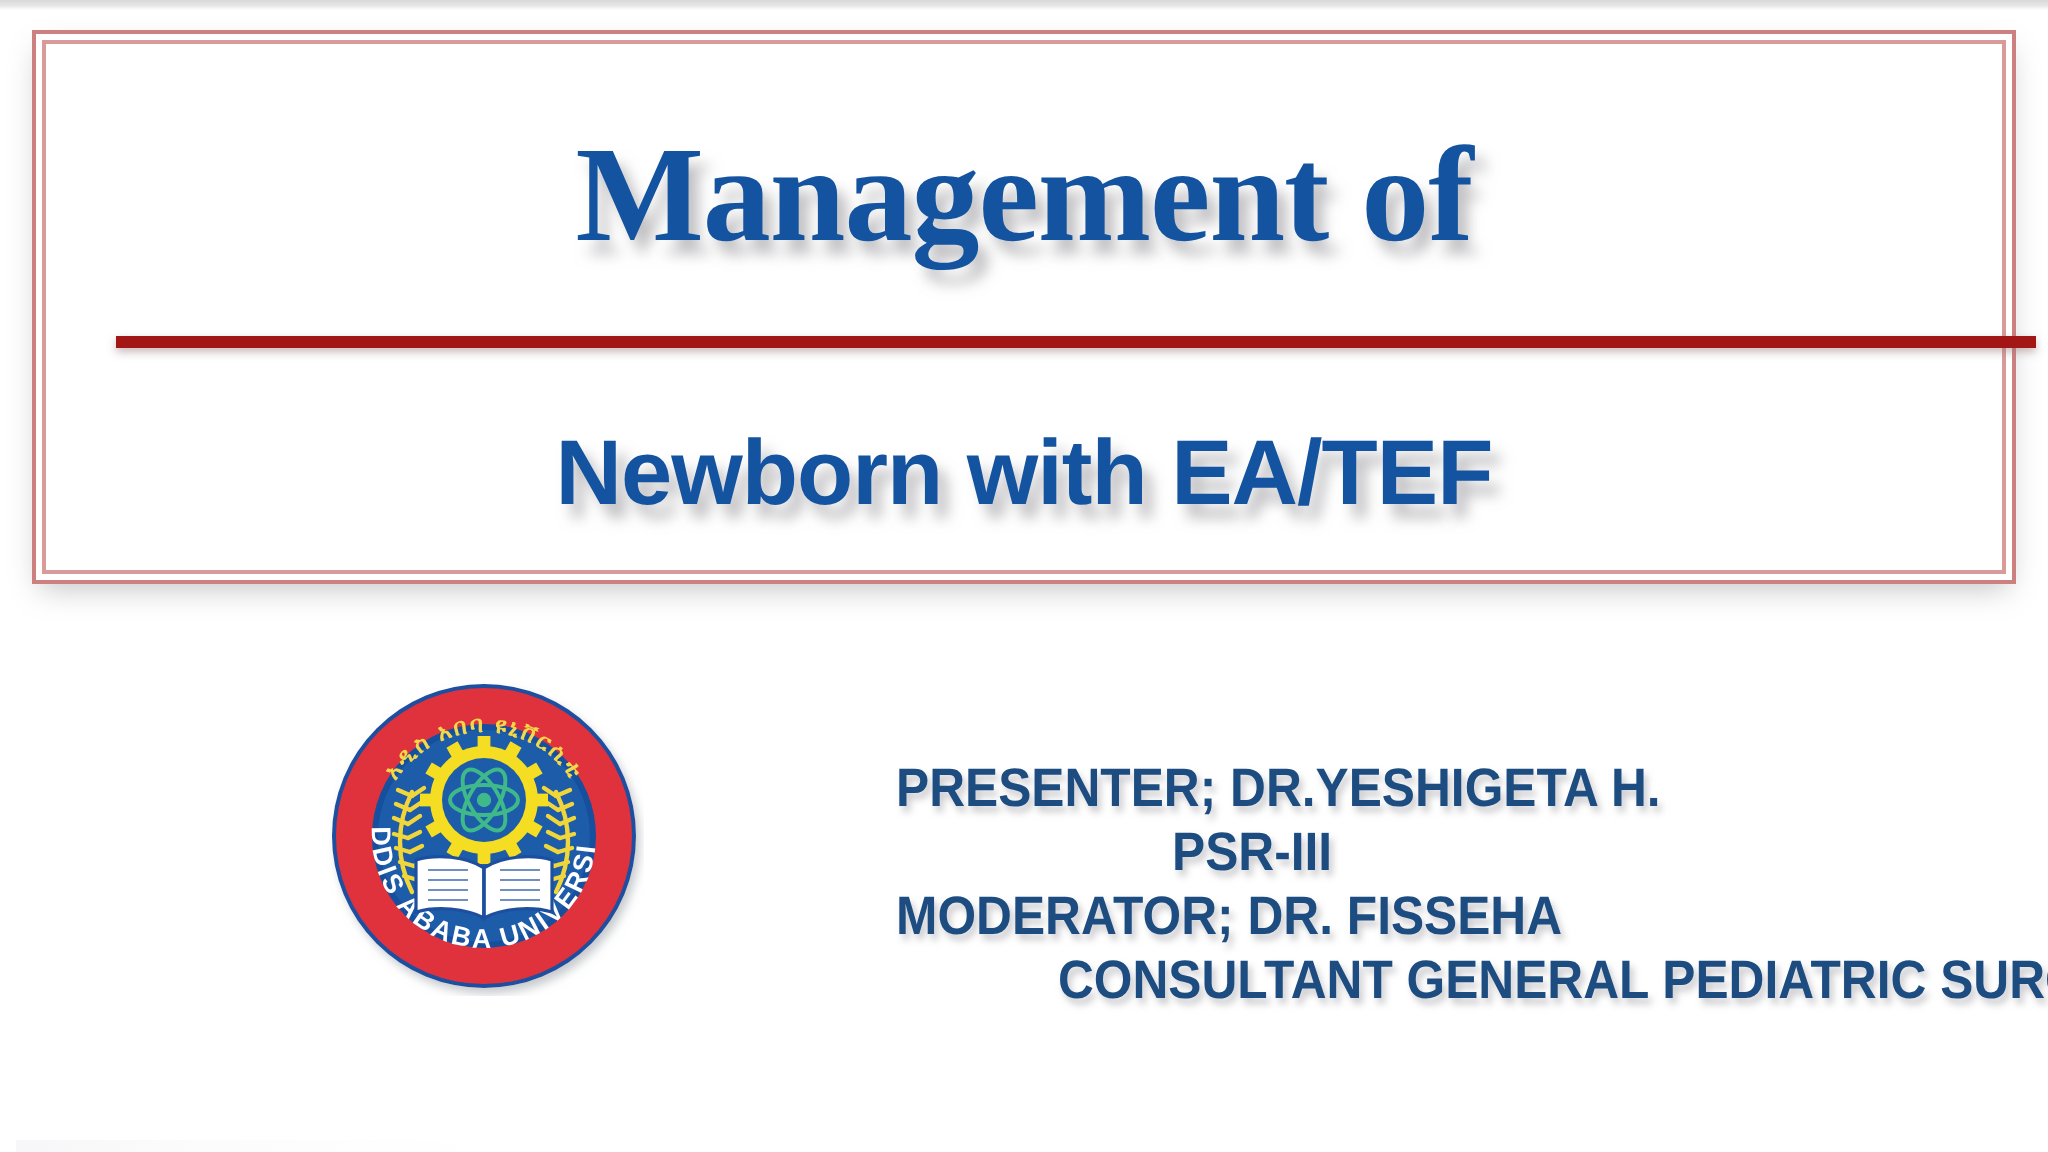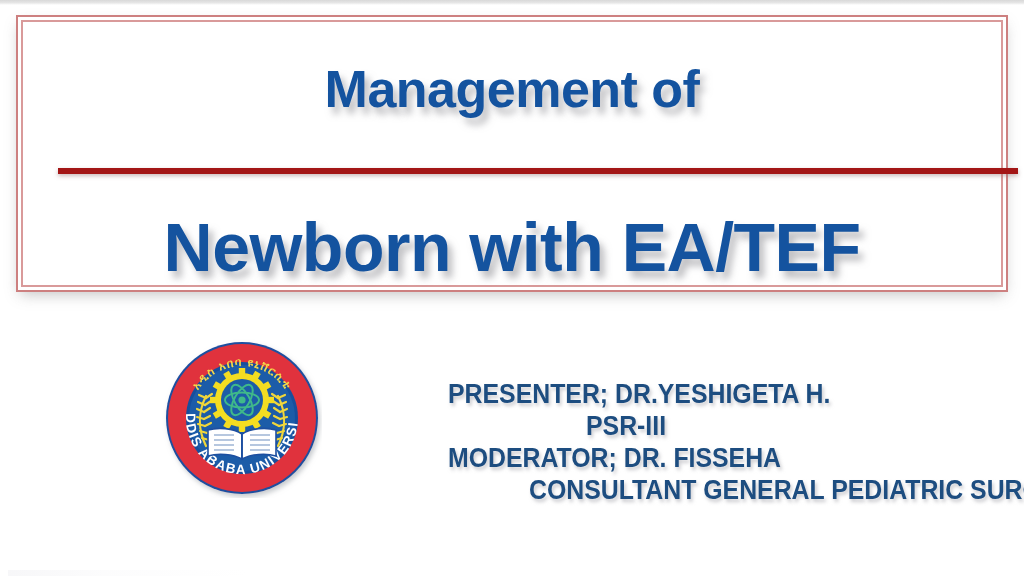--- a/index.html
+++ b/index.html
@@ -53,25 +53,26 @@
   .title-line {
     font-family: "Liberation Sans Narrow", "Liberation Sans", sans-serif;
     font-weight: bold;
     color: #14539f;
     letter-spacing: -0.5px;
     line-height: 1;
     white-space: nowrap;
     text-shadow: 5px 7px 7px rgba(140,140,145,0.55);
   }
   .title-line-1 {
-    font-size: 52px;
+    font-size: 68px;
     transform: scaleX(0.93);
+    font-family: Liberation Serif, serif;
   }
   .title-line-2 {
-    font-size: 68px;
+    font-size: 46px;
     transform: scaleX(0.95);
   }
   #title-row-1 { top: 46px; }
   #title-row-2 { top: 196px; }
 
   
   .title-divider {
     position: absolute;
     left: 40px;
     top: 151px;

